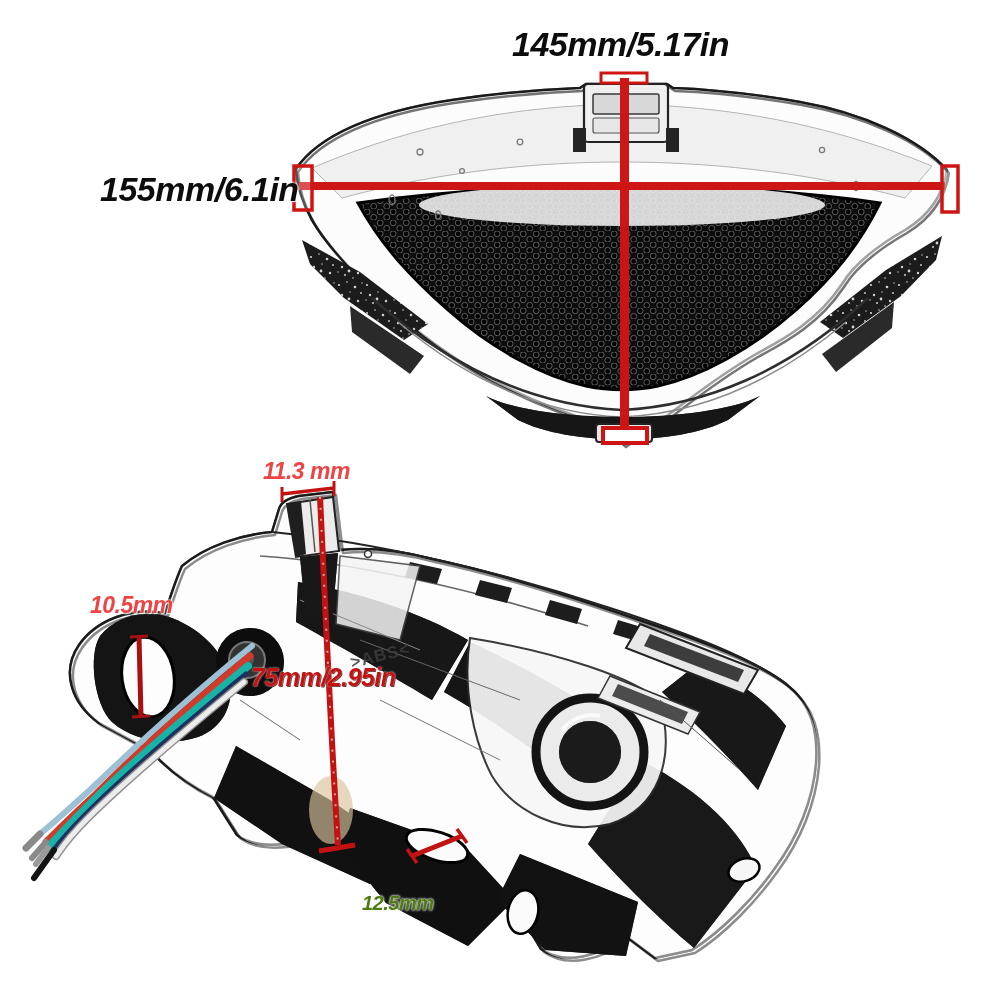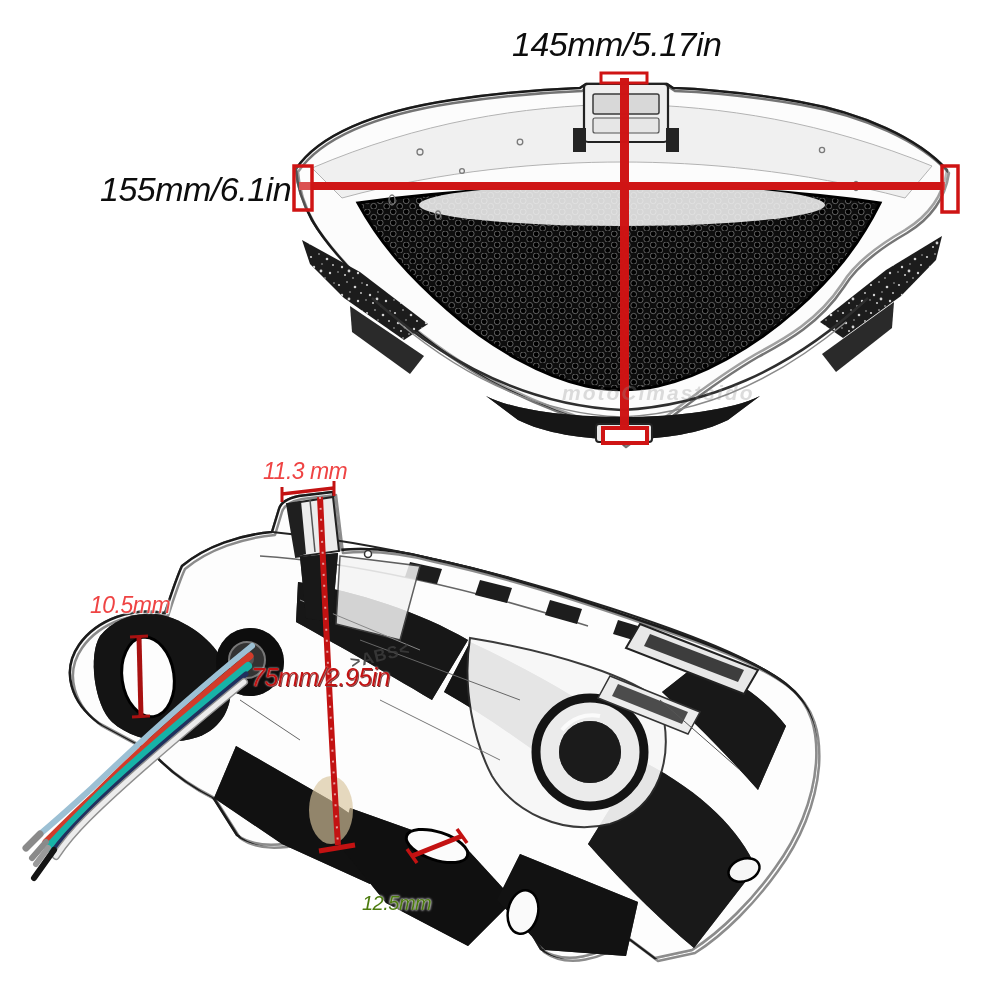--- a/index.html
+++ b/index.html
@@ -2,21 +2,21 @@
 <html><head>
 <meta charset="utf-8">
 <style>
   html,body{margin:0;padding:0;background:#fff;}
   .canvas{
     position:relative;width:1000px;height:1000px;background:#ffffff;overflow:hidden;
     font-family:"Liberation Sans",sans-serif;
   }
   .canvas svg{position:absolute;left:0;top:0;}
   .lbl{
-    position:absolute;font-style:italic;font-weight:normal;white-space:nowrap;
+    position:absolute;font-style:italic;font-weight:bold;white-space:nowrap;
     font-family:"Liberation Sans",sans-serif;letter-spacing:-0.5px;
     text-shadow:0 0 2px #fff,0 0 3px #fff,1px 1px 0 rgba(255,255,255,.7);
   }
   .lbl-black{font-size:34px;color:#0d0d0d;}
   .lbl-red-sm{font-size:23px;color:#ef4444;}
   .lbl-red-md{font-size:25px;color:#c31212;text-shadow:0 0 2px #fff,1px 1px 0 #5a0c0c;text-align:right;}
   .lbl-red-md2{font-size:20px;color:#4d7c0f;text-shadow:0 0 2px #fff,0 0 3px #fff;}
   #l145{left:512px;top:25px;}
   #l155{left:72px;top:170px;margin-left:28px;}
   #l113{left:263px;top:458px;}
@@ -264,21 +264,20 @@
       <path d="M40,834 L26,848" stroke="#8a8a8a" stroke-width="7"></path>
       <path d="M46,842 L32,858" stroke="#8a8a8a" stroke-width="6"></path>
       <path d="M48,848 L36,864" stroke="#9a9a9a" stroke-width="6"></path>
       <path d="M54,850 L34,878" stroke="#141414" stroke-width="6"></path>
     </g>
   </g>
 </svg>
 
 <div id="l145" class="lbl lbl-black">145mm/5.17in</div>
 <div id="l155" class="lbl lbl-black">155mm/6.1in</div>
-<div id="watermark">motoCimastsido</div>
 
 <div id="l113" class="lbl lbl-red-sm">11.3 mm</div>
 <div id="l105" class="lbl lbl-red-sm">10.5mm</div>
 <div id="l75" class="lbl lbl-red-md">75mm/2.95in</div>
 <div id="l125" class="lbl lbl-red-md2">12.5mm</div>
 <div id="absText">&gt;ABS&lt;</div>
 
 </div>
 
 </body></html>

